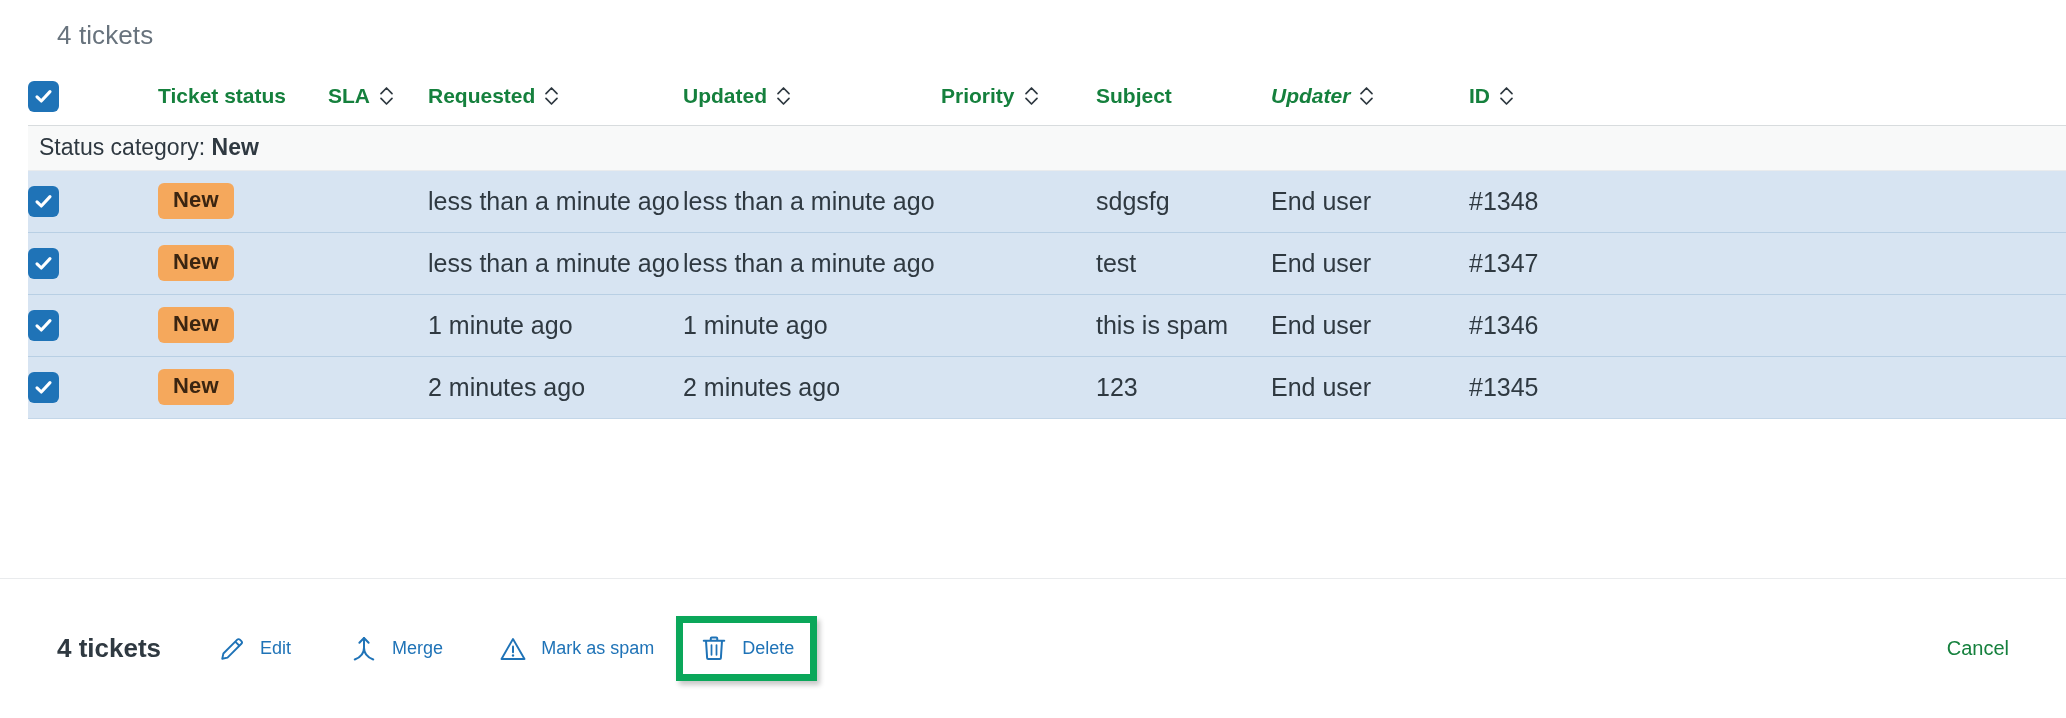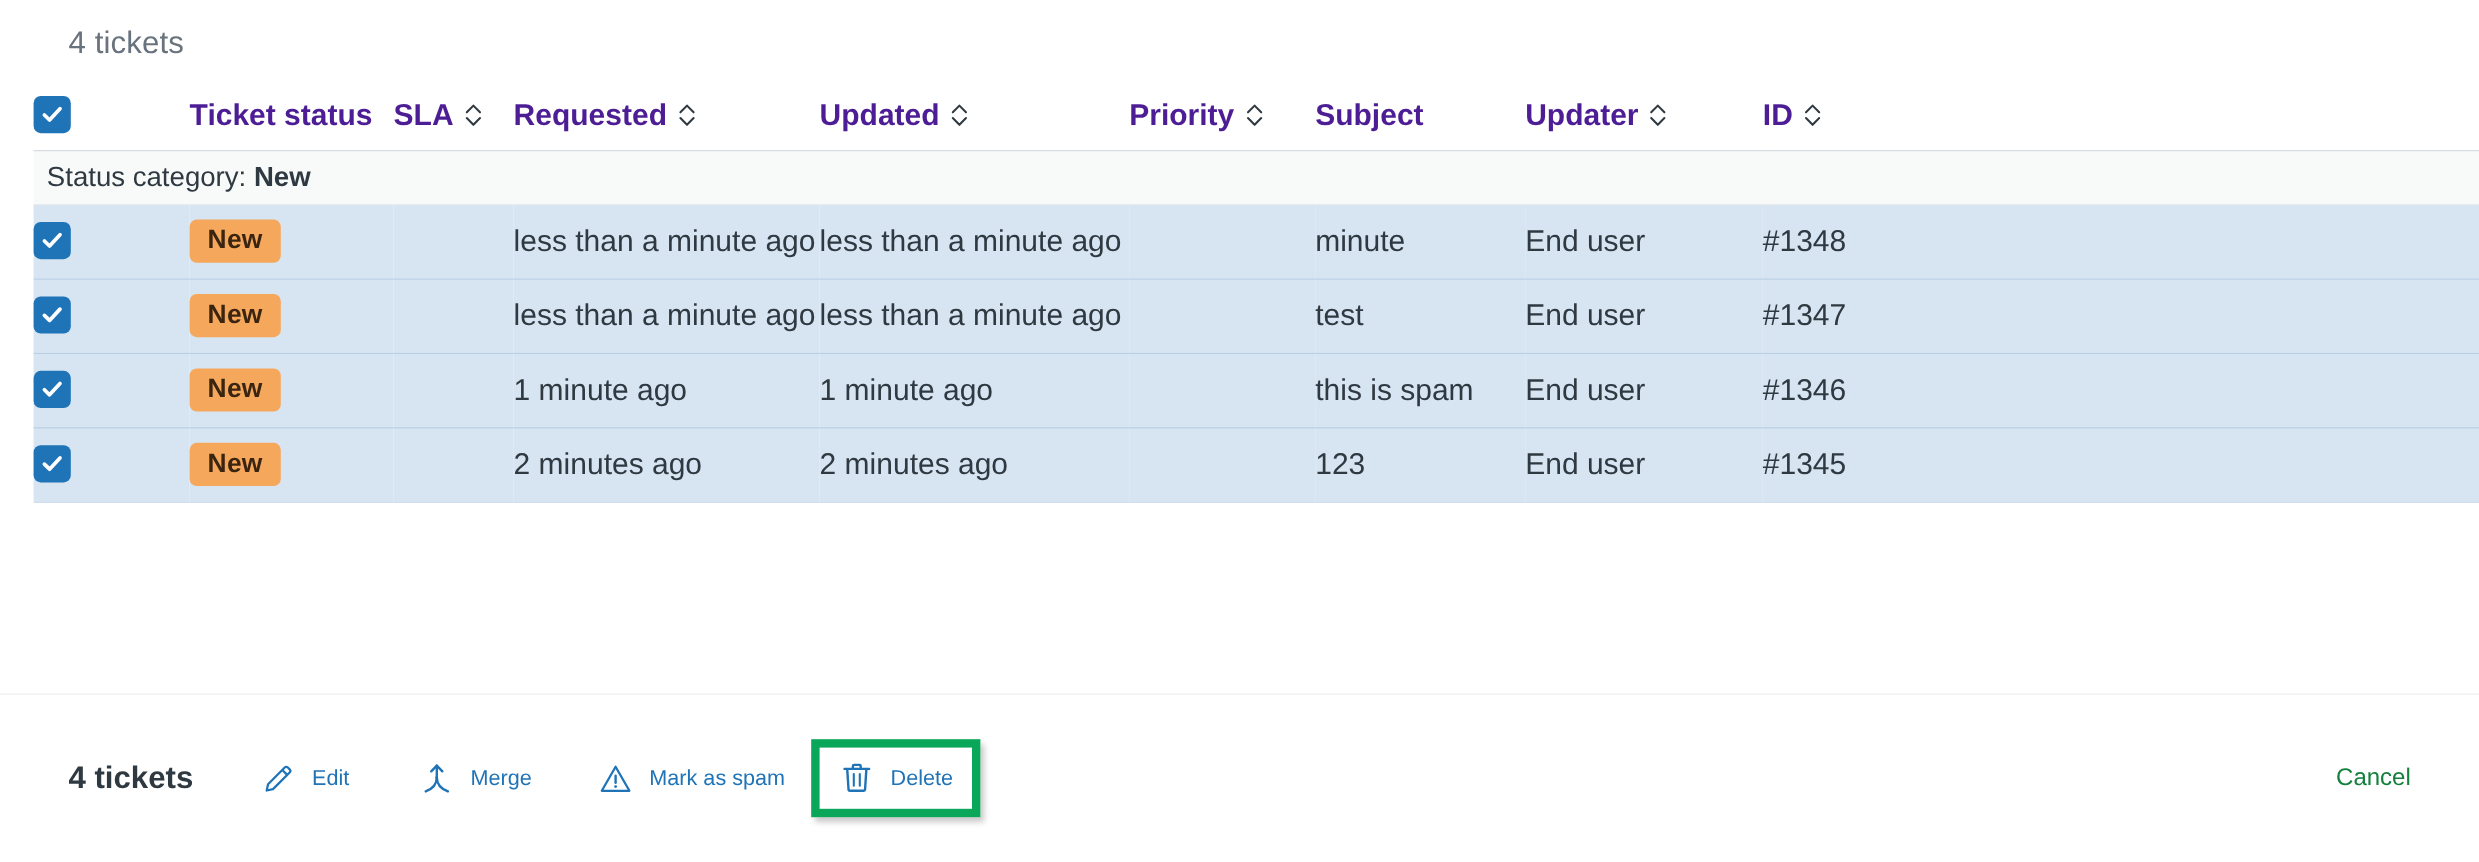--- a/index.html
+++ b/index.html
@@ -56,23 +56,23 @@
   col.c-sla     { width: 100px; }
   col.c-req     { width: 255px; }
   col.c-upd     { width: 258px; }
   col.c-pri     { width: 155px; }
   col.c-subj    { width: 175px; }
   col.c-updater { width: 198px; }
   col.c-id      { width: 597px; }
 
   thead th {
     height: 57px;
-    font-size: 25px;
+    font-size: 21px;
     font-weight: bold;
-    color: #4c1d95;
+    color: #15803d;
     text-align: left;
     white-space: nowrap;
   }
 
   .hd {
     display: inline-flex;
     align-items: center;
     gap: 9px;
   }
 
@@ -116,21 +116,21 @@
   td.cell-updater { padding-left: 0px; }
   td.cell-id      { padding-left: 0px; }
 
   th.h-check   { padding-left: 29px; }
   th.h-status  { padding-left: 0px; }
   th.h-sla     { padding-left: 0px; }
   th.h-req     { padding-left: 28px; }
   th.h-upd     { padding-left: 26px; margin-left: 12px; }
   th.h-pri     { padding-left: 0px; }
   th.h-subj    { padding-left: 0px; }
-  th.h-updater { padding-left: 0px; }
+  th.h-updater { padding-left: 0px; font-style: italic; }
   th.h-id      { padding-left: 0px; }
 
   
   .cbox {
     width: 31px;
     height: 31px;
     border-radius: 6px;
     background: #1f73b7;
     display: inline-flex;
     align-items: center;
@@ -368,21 +368,21 @@
               </svg>
             </span>
           </td>
           <td class="cell-status">
             <span class="badge">New</span>
           </td>
           <td class="cell-sla"></td>
           <td class="cell-req">less than a minute ago</td>
           <td class="cell-upd">less than a minute ago</td>
           <td class="cell-pri"></td>
-          <td class="cell-subj">minute</td>
+          <td class="cell-subj">sdgsfg</td>
           <td class="cell-updater">End user</td>
           <td class="cell-id">#1348</td>
         </tr>
 
         <tr class="data-row">
           <td class="cell-check">
             <span class="cbox">
               <svg width="19" height="19" viewBox="0 0 19 19" aria-hidden="true">
                 <path d="M3 9.8 L7.3 14 L16 4.6" fill="none" stroke="#ffffff" stroke-width="3.1" stroke-linecap="round" stroke-linejoin="round"></path>
               </svg>

